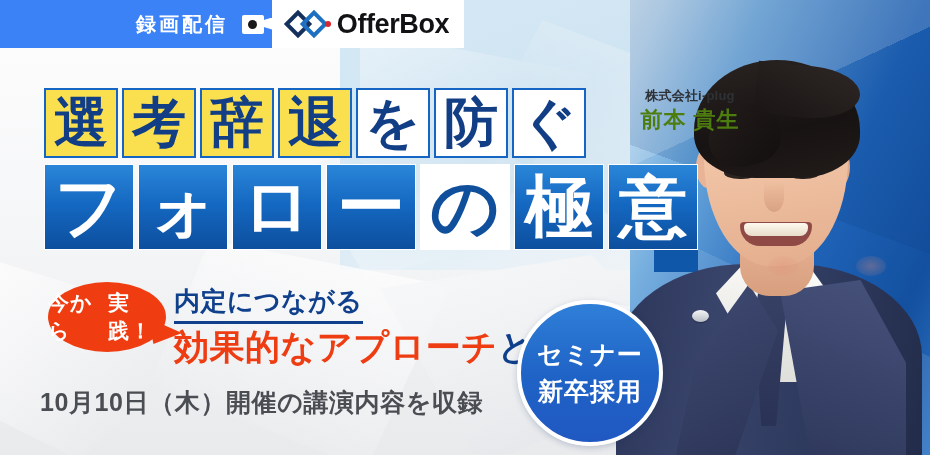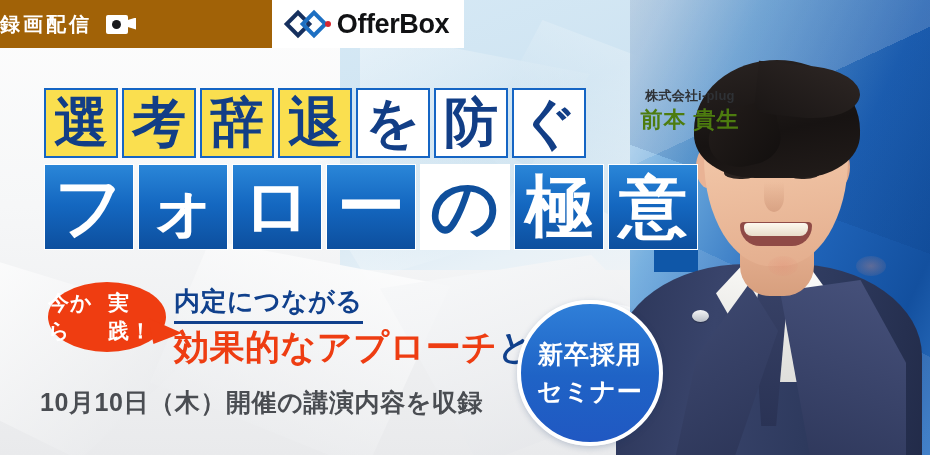--- a/index.html
+++ b/index.html
@@ -175,22 +175,22 @@
   }
   .cheek-l, .cheek-r {
     position:absolute; top:176px; width:30px; height:20px; border-radius:50%;
     background:radial-gradient(ellipse,rgba(224,142,118,.35),rgba(224,142,118,0));
   }
   .cheek-l { left:64px; } .cheek-r { left:152px; }
 
   
   .topbar {
     position:absolute; left:0; top:0; width:272px; height:48px;
-    background:#a16207;
-    display:flex; align-items:center; justify-content:flex-start; gap:14px;
+    background:#3b82f6;
+    display:flex; align-items:center; justify-content:flex-end; gap:14px;
   }
   .topbar-label {
     color:#ffffff; font-size:20px; font-weight:700; letter-spacing:3px;
   }
   .cam-icon { position:relative; width:30px; height:19px; }
   .cam-body {
     position:absolute; left:0; top:0; width:22px; height:19px;
     background:#ffffff; border-radius:2px;
   }
   .cam-body::after {
@@ -407,19 +407,19 @@
   </div>
 
   <div class="subtitle">
     <div><span class="sub-line1">内定につながる</span></div>
     <div class="sub-line2">
       <span class="sub-accent">効果的なアプローチ</span><span class="sub-tail">とは</span>
     </div>
   </div>
 
   <div class="badge">
+    <span class="badge-line">セミナー</span>
     <span class="badge-line">新卒採用</span>
-    <span class="badge-line">セミナー</span>
   </div>
 
   <div class="footnote">10月10日（木）開催の講演内容を収録</div>
 
 </div>
 
 </body></html>

